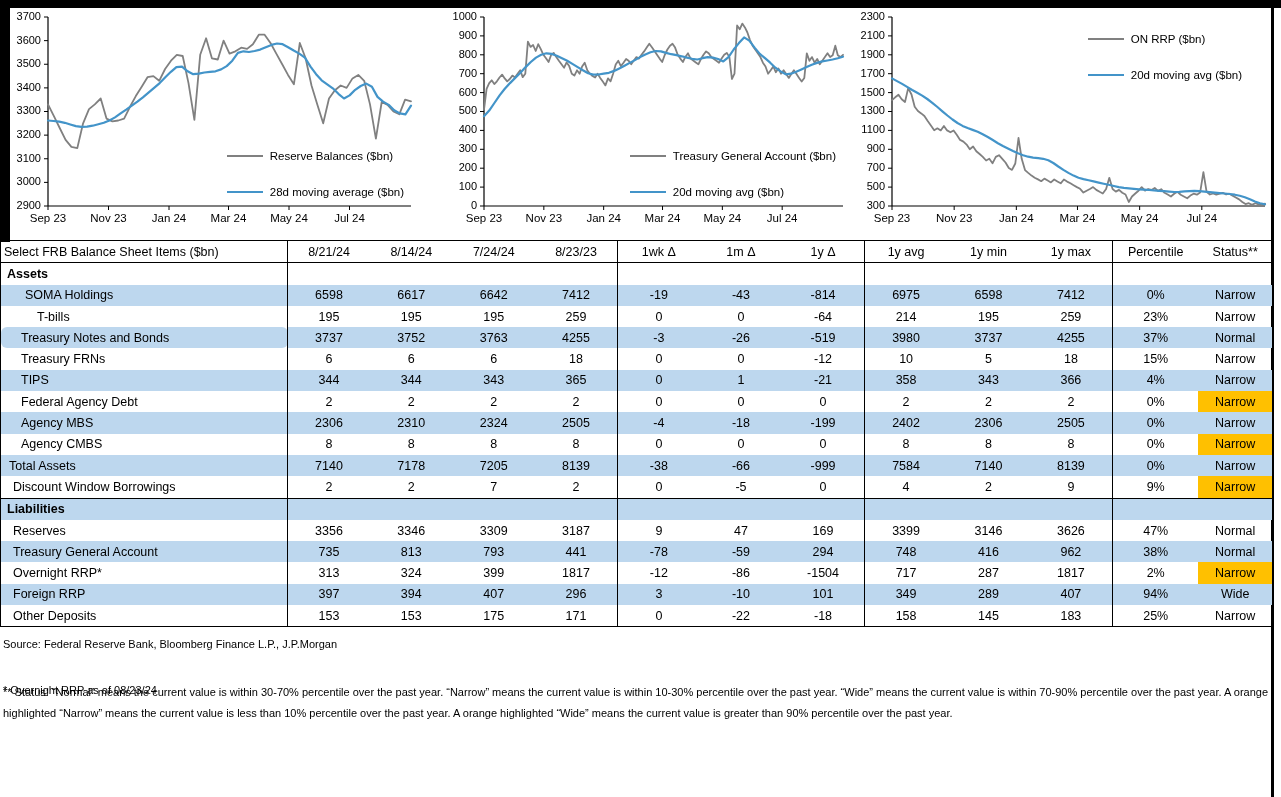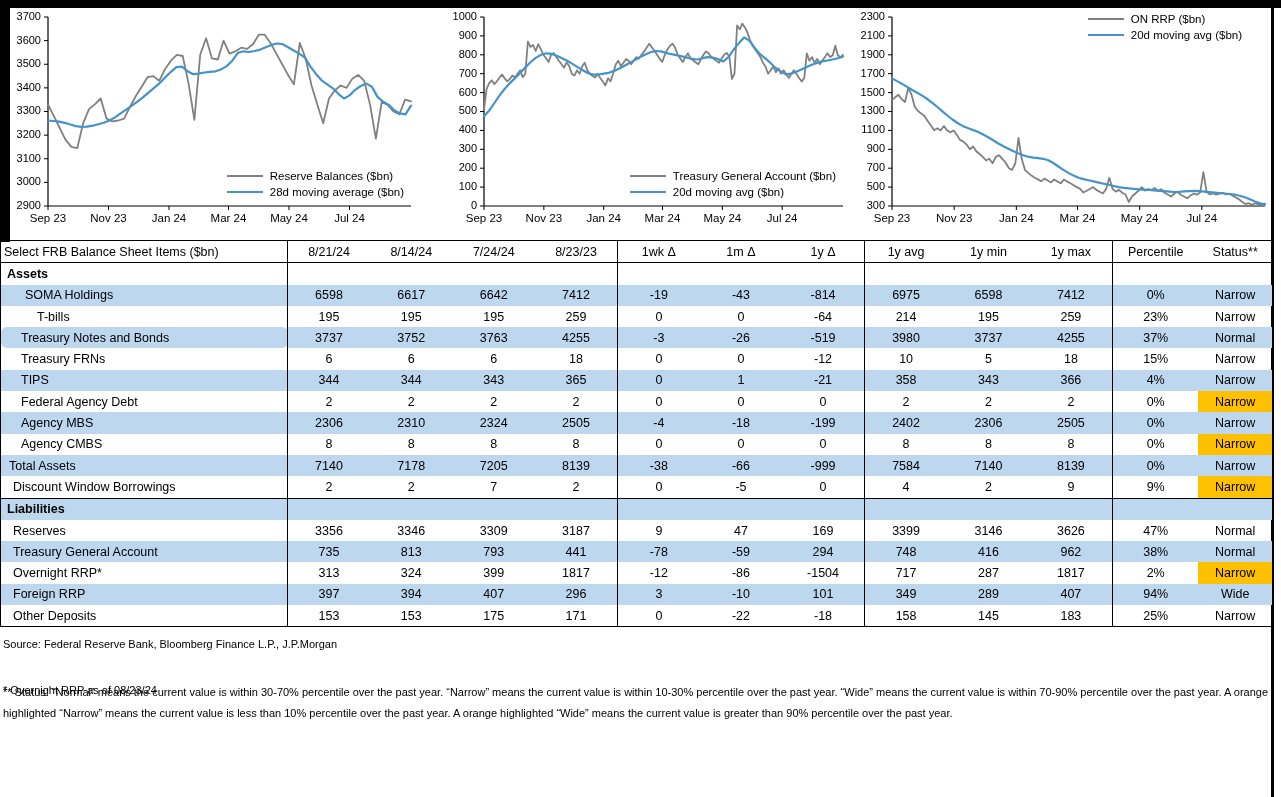--- a/index.html
+++ b/index.html
@@ -8,21 +8,21 @@
   .bar-top{position:absolute;left:0;top:0;width:1281px;height:8px;background:#000;}
   .bar-left{position:absolute;left:0;top:0;width:10px;height:242px;background:#000;}
   .line-right{position:absolute;left:1271px;top:0;width:3px;height:797px;background:#000;}
 
   .chart{position:absolute;top:8px;height:225px;}
   #chart1{left:10px;width:406px;}
   #chart2{left:446px;width:402px;}
   #chart3{left:854px;width:416px;}
   .chart svg{display:block;}
   .legend{position:absolute;font-size:11.5px;line-height:16px;}
-  .legend-item{display:flex;align-items:center;}
+  .legend-item{display:flex;align-items:center;margin-top:20px;}
   .legend-swatch{display:inline-block;width:36px;height:0;border-top:2.4px solid #808080;margin-right:7px;}
 
   table.bs{position:absolute;left:0;top:240px;width:1272px;border-collapse:collapse;
            table-layout:fixed;font-size:12.5px;border:1.5px solid #000;}
   table.bs td{height:21.3px;padding:0 3px;text-align:center;white-space:nowrap;overflow:hidden;}
   table.bs td.lab{text-align:left;}
   table.bs thead td{border-bottom:1.3px solid #000;}
   table.bs tr.liabline td{border-top:1.3px solid #000;}
   table.bs tr.stripe td{background:#BDD7EE;}
   table.bs td.gb{border-left:1.2px solid #000;}

